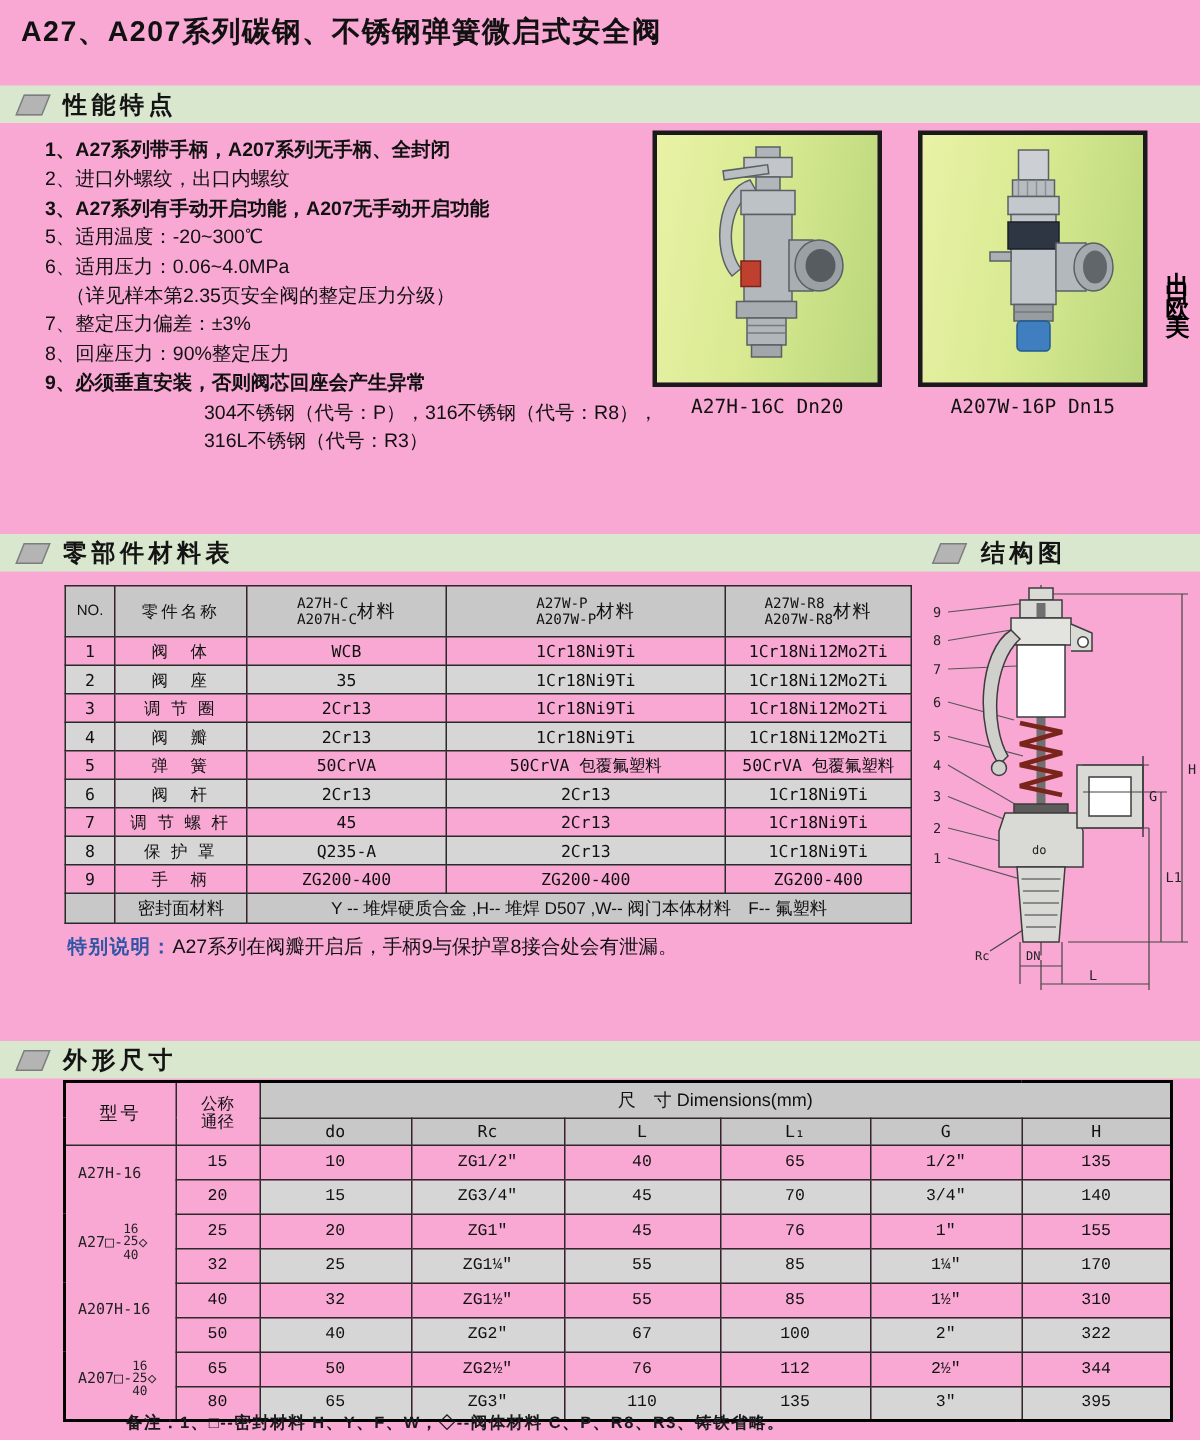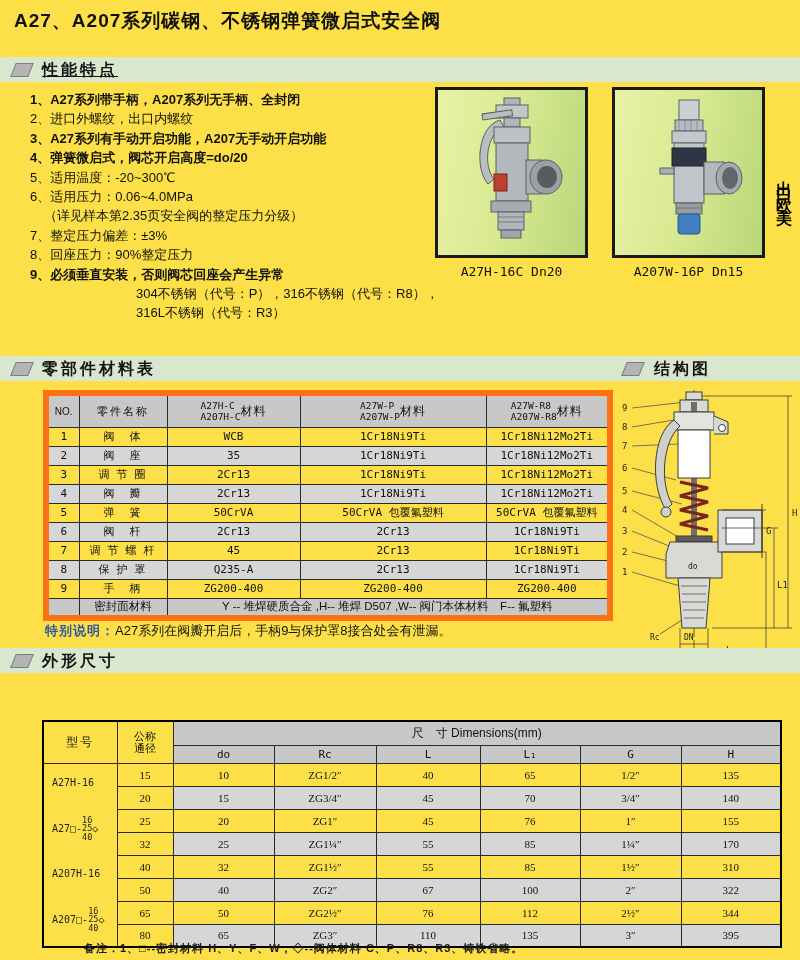--- a/index.html
+++ b/index.html
@@ -1,80 +1,79 @@
 <!DOCTYPE html>
 <html><head>
 <meta charset="utf-8">
 <style>
   html,body{margin:0;padding:0;background:#fff;}
-  .page{position:relative;width:800px;height:960px;background:#fde047;
+  .page{position:relative;width:800px;height:960px;background:#f9a8d4;
         font-family:"Liberation Sans",sans-serif;color:#111;overflow:hidden;}
   .title{position:absolute;left:14px;top:8px;font-size:19px;font-weight:bold;letter-spacing:1px;}
   
   .bar{position:absolute;left:0;width:800px;height:25px;background:#d9e7cf;}
   .pgram{position:absolute;top:6px;width:16px;height:12px;background:#b4b4b4;border:1px solid #7d7d7d;transform:skewX(-22deg);}
   .bartext{position:absolute;top:3px;font-size:16px;font-weight:bold;letter-spacing:3px;color:#141414;}
   
   .features{position:absolute;left:30px;top:90px;width:405px;font-size:13px;line-height:19.4px;}
   .f-line{white-space:nowrap;}
   .f-bold{font-weight:bold;}
   .ind1{padding-left:14px;}
   .ind2{padding-left:106px;}
   
   .photo{position:absolute;top:87px;width:153px;height:171px;border:3px solid #1a1a1a;
          background:linear-gradient(100deg,#e9f2a6 0%,#d9ea92 45%,#b9d67b 100%);box-sizing:border-box;}
   .caption{position:absolute;top:264px;width:159px;text-align:center;font-family:"DejaVu Sans Mono",monospace;font-size:13px;color:#111;}
   .export{position:absolute;left:773px;top:168px;writing-mode:vertical-rl;font-size:16px;font-weight:bold;letter-spacing:9px;color:#000;}
   
   table{border-collapse:collapse;table-layout:fixed;}
   td,th{border:1px solid #2a2a2a;text-align:center;vertical-align:middle;padding:0;overflow:hidden;}
-  .mtable{position:absolute;left:43px;top:390px;width:564px;border:6px solid #f97316;}
+  .mtable{position:absolute;left:43px;top:390px;width:564px;border:1px solid #f97316;}
   .mtable td{font-size:11px;}
   .hdr{background:#c8c8c8;}
   .alt{background:#d6d6d6;}
   .mono{font-family:"DejaVu Sans Mono",monospace;}
   .partname{font-size:12px;letter-spacing:2px;}
   .mh{display:flex;align-items:center;justify-content:center;gap:0;}
   .mh .two{display:flex;flex-direction:column;align-items:flex-start;font-family:"DejaVu Sans Mono",monospace;font-size:9.5px;line-height:11px;}
   .mh .cl{font-size:12px;font-weight:normal;letter-spacing:1px;}
   .sealrow td{font-size:11.5px;}
   .note{position:absolute;left:45px;top:622px;font-size:13px;}
   .note .lbl{color:#2f55a4;font-weight:bold;letter-spacing:1px;}
   
   .diagram{position:absolute;left:616px;top:388px;}
   
   .dtable{position:absolute;left:42px;top:720px;width:738px;border:2px solid #000;}
   .dtable td{font-size:11px;}
-  .dimnum{font-family:Liberation Serif, serif;font-size:11.5px;}
+  .dimnum{font-family:Liberation Mono, monospace;font-size:11.5px;}
   .modelcell{vertical-align:middle;}
   .models{display:flex;flex-direction:column;justify-content:space-around;height:100%;
           font-family:"DejaVu Sans Mono",monospace;font-size:10px;color:#222;align-items:flex-start;padding-left:8px;box-sizing:border-box;}
   .mstack{display:inline-flex;align-items:center;}
   .mstack .st{display:inline-flex;flex-direction:column;line-height:8.5px;font-size:8.5px;align-items:center;}
   .dn2{font-size:11px;line-height:12px;}
   .remark{position:absolute;left:84px;top:941px;font-size:11px;font-weight:bold;letter-spacing:1px;color:#1a1a1a;}
   svg text{font-family:"DejaVu Sans Mono",monospace;}
 </style>
 </head>
 <body>
 
 <div class="page">
 
   <div class="title">A27、A207系列碳钢、不锈钢弹簧微启式安全阀</div>
 
   <div class="bar" style="top:57px;">
     <div class="pgram" style="left:13px;"></div>
-    <div class="bartext" style="left:42px;text-decoration:underline;">性能特点</div>
+    <div class="bartext" style="left:42px;">性能特点</div>
   </div>
 
   <div class="features">
     <div class="f-line f-bold">1、A27系列带手柄，A207系列无手柄、全封闭</div>
     <div class="f-line">2、进口外螺纹，出口内螺纹</div>
     <div class="f-line f-bold">3、A27系列有手动开启功能，A207无手动开启功能</div>
-    <div class="f-line f-bold">4、弹簧微启式，阀芯开启高度=do/20</div>
     <div class="f-line">5、适用温度：-20~300℃</div>
     <div class="f-line">6、适用压力：0.06~4.0MPa</div>
     <div class="f-line ind1">（详见样本第2.35页安全阀的整定压力分级）</div>
     <div class="f-line">7、整定压力偏差：±3%</div>
     <div class="f-line">8、回座压力：90%整定压力</div>
     <div class="f-line f-bold">9、必须垂直安装，否则阀芯回座会产生异常</div>
     <div class="f-line ind2">304不锈钢（代号：P），316不锈钢（代号：R8），</div>
     <div class="f-line ind2">316L不锈钢（代号：R3）</div>
   </div>
 
@@ -315,21 +314,21 @@
       <text x="176" y="128">H</text>
       <text x="150" y="146">G</text>
       <text x="161" y="200">L1</text>
       <text x="72" y="181" font-size="8">do</text>
       <text x="68" y="252" font-size="8">DN</text>
       <text x="110" y="265">L</text>
       <text x="34" y="252" font-size="8">Rc</text>
     </g>
   </svg>
 
-  <div class="bar" style="top:648px;">
+  <div class="bar" style="top:694px;">
     <div class="pgram" style="left:13px;"></div>
     <div class="bartext" style="left:42px;">外形尺寸</div>
   </div>
 
   <table class="dtable">
     <colgroup>
         <col style="width:74px">
         <col style="width:56px">
         <col style="width:101px">
         <col style="width:102px">

